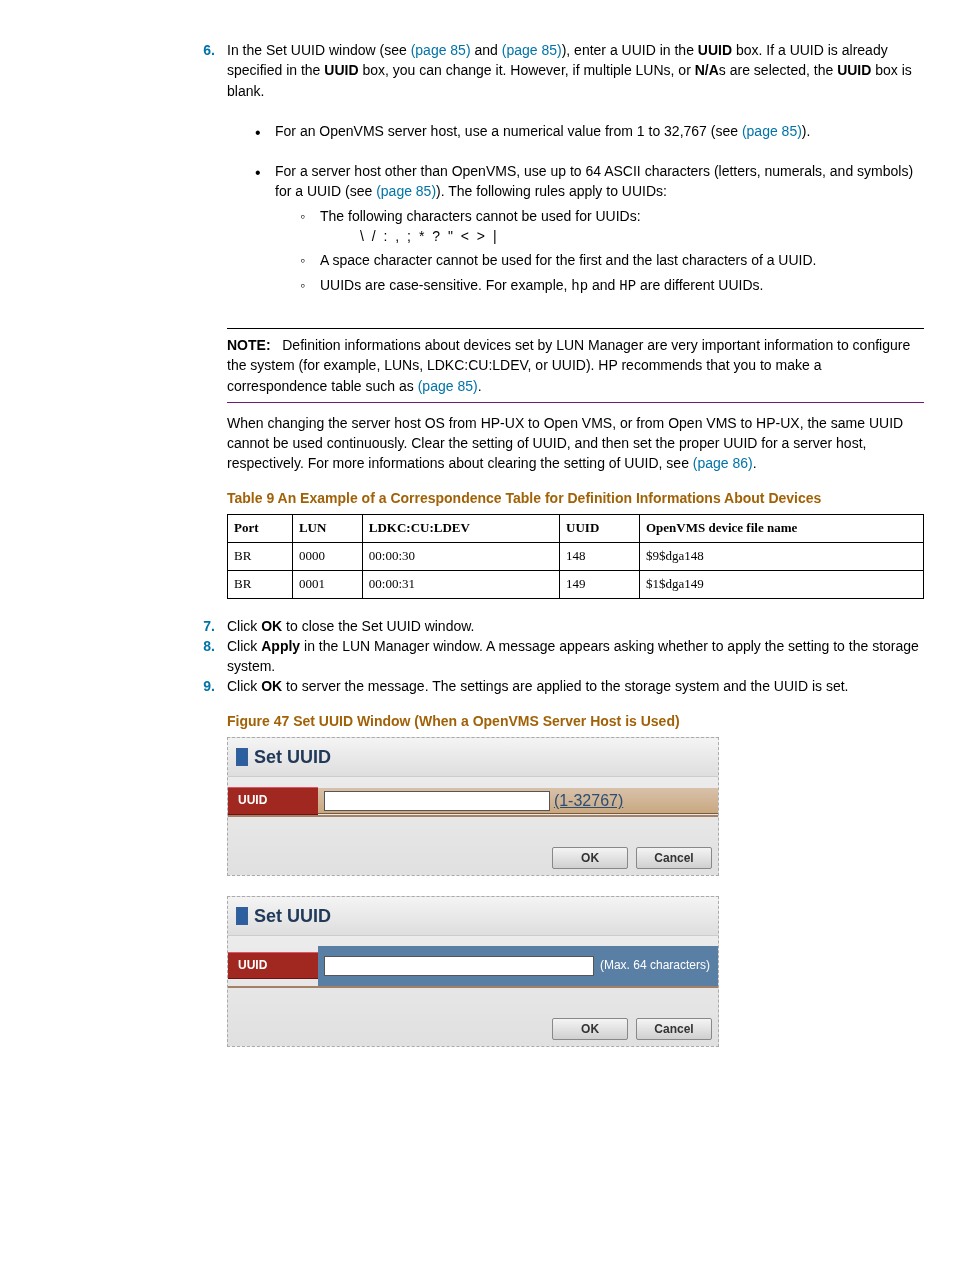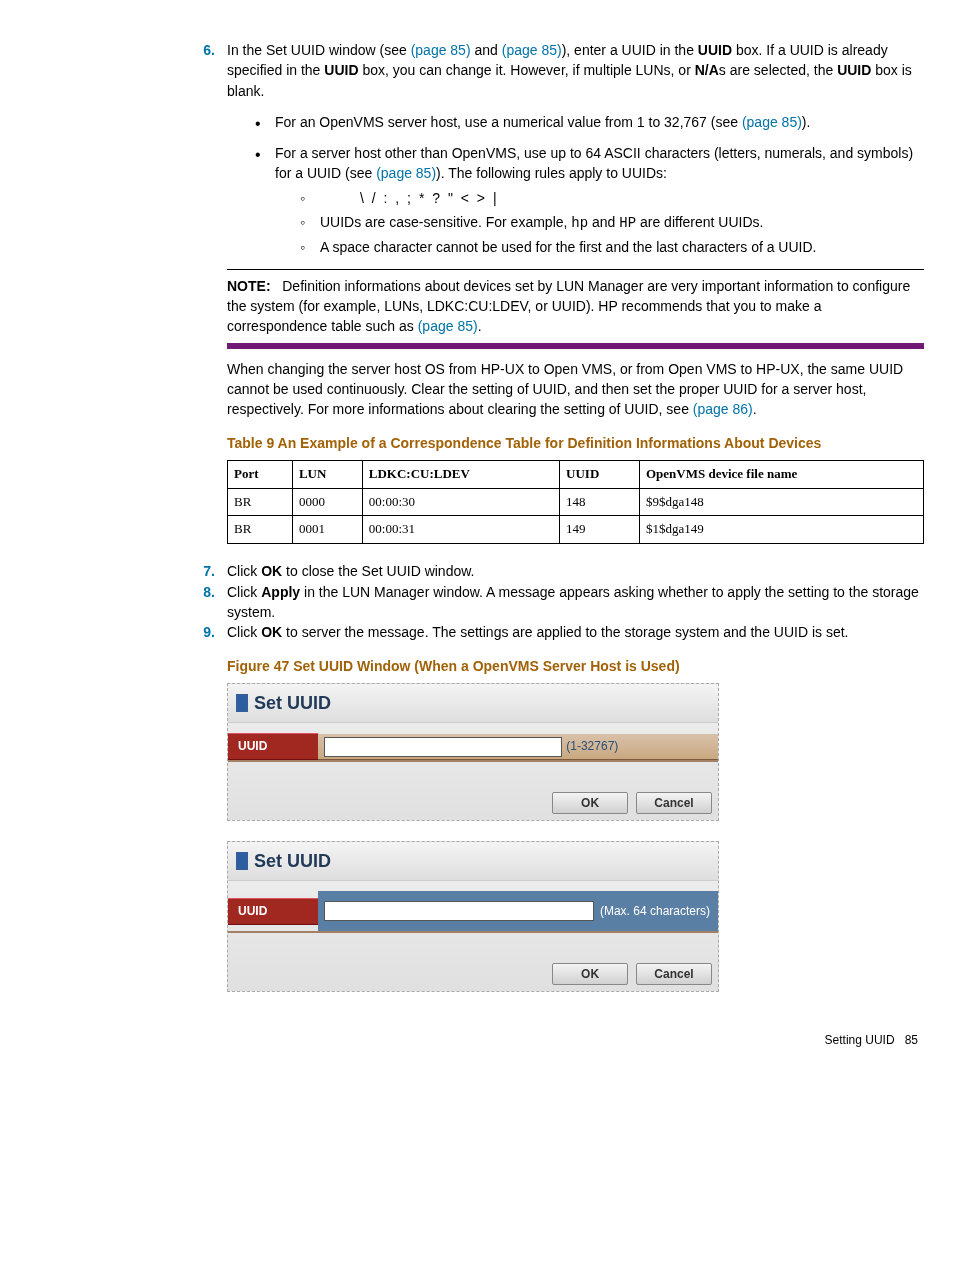--- a/index.html
+++ b/index.html
@@ -15,29 +15,29 @@
     .num-badge {
       color: #0073a8;
       font-weight: bold;
       display: inline-block;
       width: 30px;
       text-align: right;
       margin-right: 12px;
       vertical-align: top;
     }
     ul.bullets { list-style: none; padding-left: 28px; margin: 8px 0; }
-    ul.bullets > li { position: relative; margin: 11px 0; padding-left: 20px; }
+    ul.bullets > li { position: relative; margin: 20px 0; padding-left: 20px; }
     ul.bullets > li:before { content: "\2022"; position: absolute; left: 0; font-size: 16px;}
     ul.circ { list-style: none; padding-left: 25px; }
     ul.circ > li { position: relative; margin: 4px 0; padding-left: 20px; }
     ul.circ > li:before { content: "\25E6"; position: absolute; left: 0; font-size:14px; }
     .link { color: #0073a8; }
     .bold { font-weight: bold; }
     .mono { font-family: "Courier New", monospace; }
-    .note-block { border-top: 1px solid #000; border-bottom: 6px solid #701a75; padding: 6px 0; margin: 0 0 10px 0; }
+    .note-block { border-top: 1px solid #000; border-bottom: 1px solid #701a75; padding: 6px 0; margin: 12px 0 10px 0; }
     .caption { color: #a16207; font-weight: bold; margin-top: 14px; margin-bottom: 6px; }
     table.devtable { border-collapse: collapse; width: 100%; margin-bottom: 17px; font-family: Liberation Serif, serif; }
     table.devtable th, table.devtable td { border: 1px solid #000; padding: 4px 6px; text-align: left; font-size: 13px; vertical-align: top;}
     table.devtable th { font-weight: bold; }
     
     .set-uuid-dialog {
       width: 490px;
       border: 1px dashed #aaa;
       margin-bottom: 20px;
       background: linear-gradient(to bottom, #f0f0f0, #e0e0e0);
@@ -56,21 +56,21 @@
       background: #a02820; color:#fff; font-weight:bold; padding: 4px 10px;
       width: 90px; box-sizing:border-box; border-top:1px solid #d56; border-bottom:1px solid #701010;
       font-size:12px;
     }
     .dlg-row .input-wrap { flex:1; display:flex; align-items:center; padding:0 6px;
        border-top:1px solid #d6c0a8; border-bottom:1px solid #7a5a3a;
        background:linear-gradient(to bottom,#d8c0a8,#c8a880); height:24px;}
     .dlg-row input {
       flex:1; height:16px; border:1px solid #555; background:#fff; padding:1px; margin-right:4px;
     }
-    .dlg-row .hint { color: #2a4e78; font-size:12px; white-space:nowrap;}
+    .dlg-row .hint { color: #2a4e78; font-size:16px; white-space:nowrap;text-decoration:underline;}
     .dlg-row .hint-white { color:#fff; font-size:12px; white-space:nowrap; background:#5a7fa5; padding: 0 2px;}
     .dlg-row .hint-wrap2 { background:#5a7fa5; display:flex; align-items:center; flex:1; height:24px; padding:8px 6px;}
     .dlg-row .hint-wrap2 input{ flex:1; }
     .dlg-buttons { text-align:right; padding: 30px 6px 6px; }
     .dlg-buttons button {
       width:76px; height:22px; background:linear-gradient(to bottom,#f4f4f4,#d0d0d0);
       border:1px solid #888; border-radius:2px; font-size:12px; font-weight:bold; margin-left:4px;
       color:#333;
     }
     .footer { text-align: right; font-size: 12px; margin-top: 40px; padding-right: 6px; }
@@ -92,26 +92,27 @@
       <span>In the Set UUID window (see </span><span class="link">(page 85)</span><span> and </span><span class="link">(page 85)</span><span>), enter a UUID in the </span><span class="bold">UUID</span><span> box. If a UUID is already specified in the </span><span class="bold">UUID</span><span> box, you can change it. However, if multiple LUNs, or </span><span class="bold">N/A</span><span>s are selected, the </span><span class="bold">UUID</span><span> box is blank.</span>
 
       <ul class="bullets">
         <li>
           <span>For an OpenVMS server host, use a numerical value from 1 to 32,767 (see </span><span class="link">(page 85)</span><span>).</span>
         </li>
         <li>
           <span>For a server host other than OpenVMS, use up to 64 ASCII characters (letters, numerals, and symbols) for a UUID (see </span><span class="link">(page 85)</span><span>). The following rules apply to UUIDs:</span>
           <ul class="circ">
             <li>
+              <span>The following characters cannot be used for UUIDs:</span>
               <div class="forbidden-chars">\ / : , ; * ? " &lt; &gt; |</div>
             </li>
+            <li>A space character cannot be used for the first and the last characters of a UUID.</li>
             <li>
               <span>UUIDs are case-sensitive. For example, </span><span class="mono">hp</span><span> and </span><span class="mono">HP</span><span> are different UUIDs.</span>
             </li>
-            <li>A space character cannot be used for the first and the last characters of a UUID.</li>
           </ul>
         </li>
       </ul>
     </div>
   </div>
 
   <div style="margin-left:197px;">
     <div class="note-block">
       <span class="bold">NOTE:</span>&nbsp;&nbsp;&nbsp;<span>Definition informations about devices set by LUN Manager are very important information to configure the system (for example, LUNs, LDKC:CU:LDEV, or UUID). HP recommends that you to make a correspondence table such as </span><span class="link">(page 85)</span><span>.</span>
     </div>
@@ -201,17 +202,14 @@
           <span class="hint-white">(Max. 64 characters)</span>
         </div>
       </div>
       <div class="dlg-buttons">
         <button>OK</button>
         <button>Cancel</button>
       </div>
     </div>
   </div>
 
-  <div class="footer">
-    <span>Setting UUID</span>&nbsp;&nbsp;&nbsp;<span>85</span>
-  </div>
 
 </div>
 
 </body></html>

